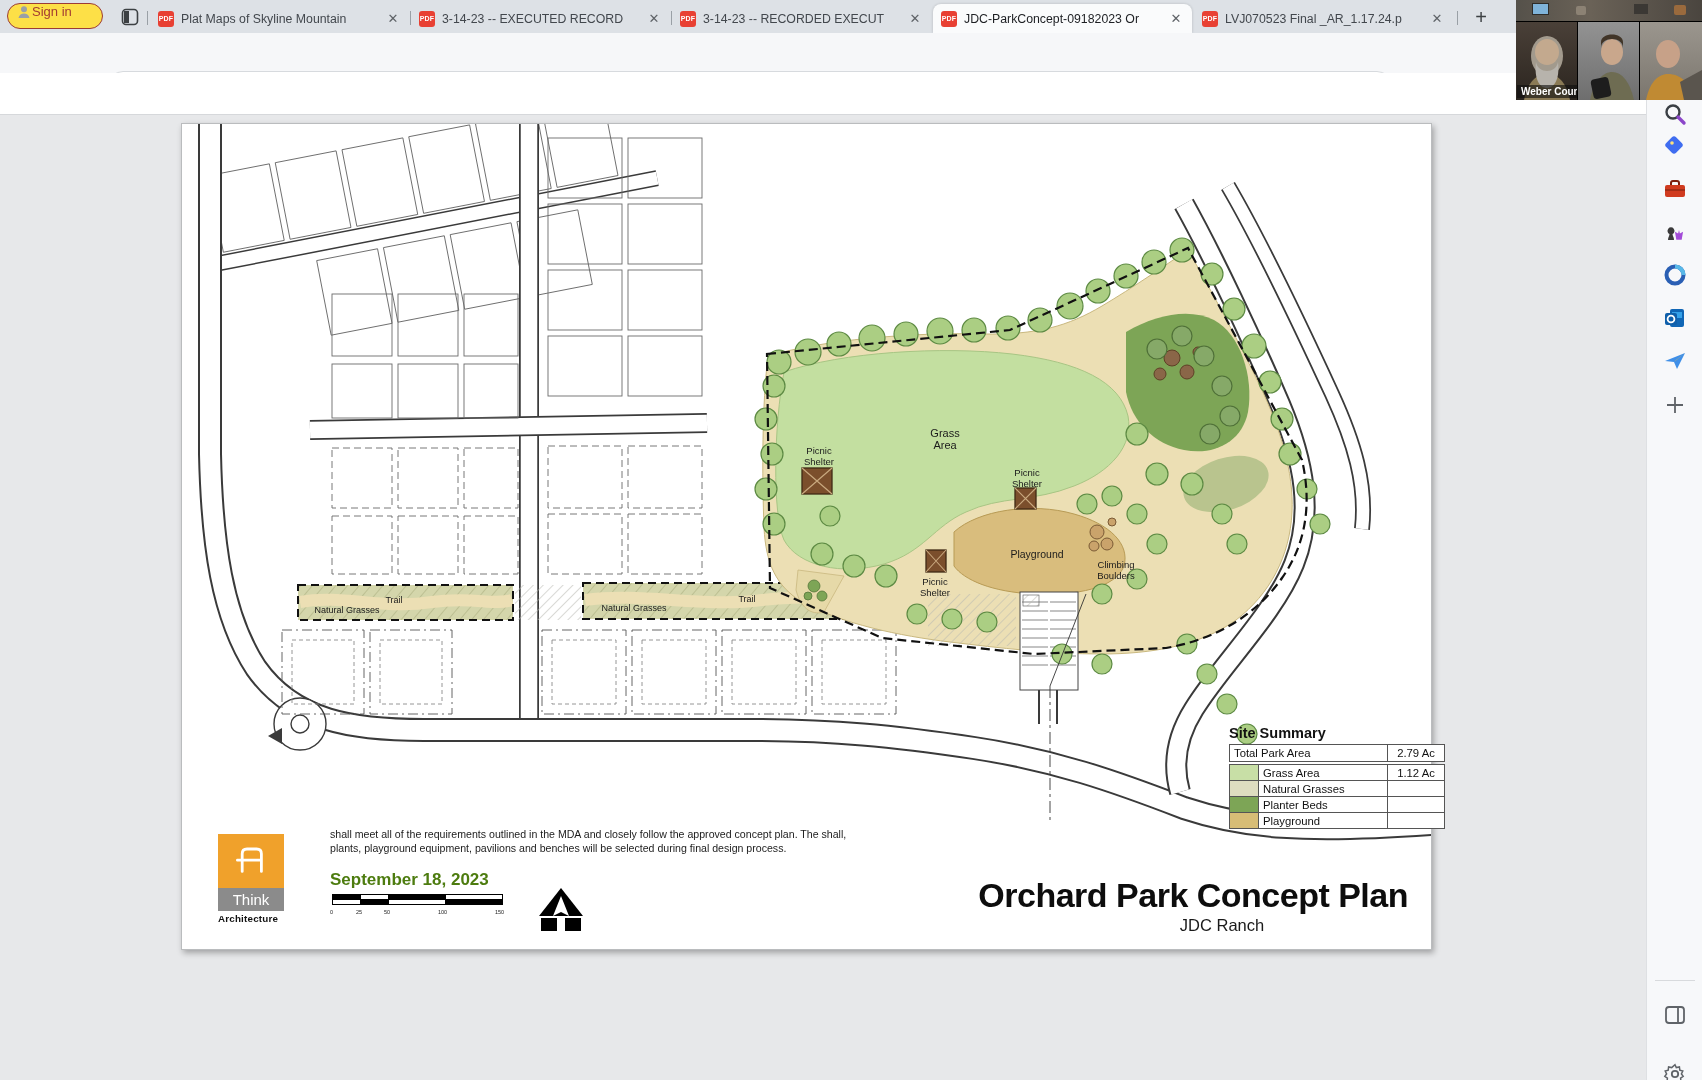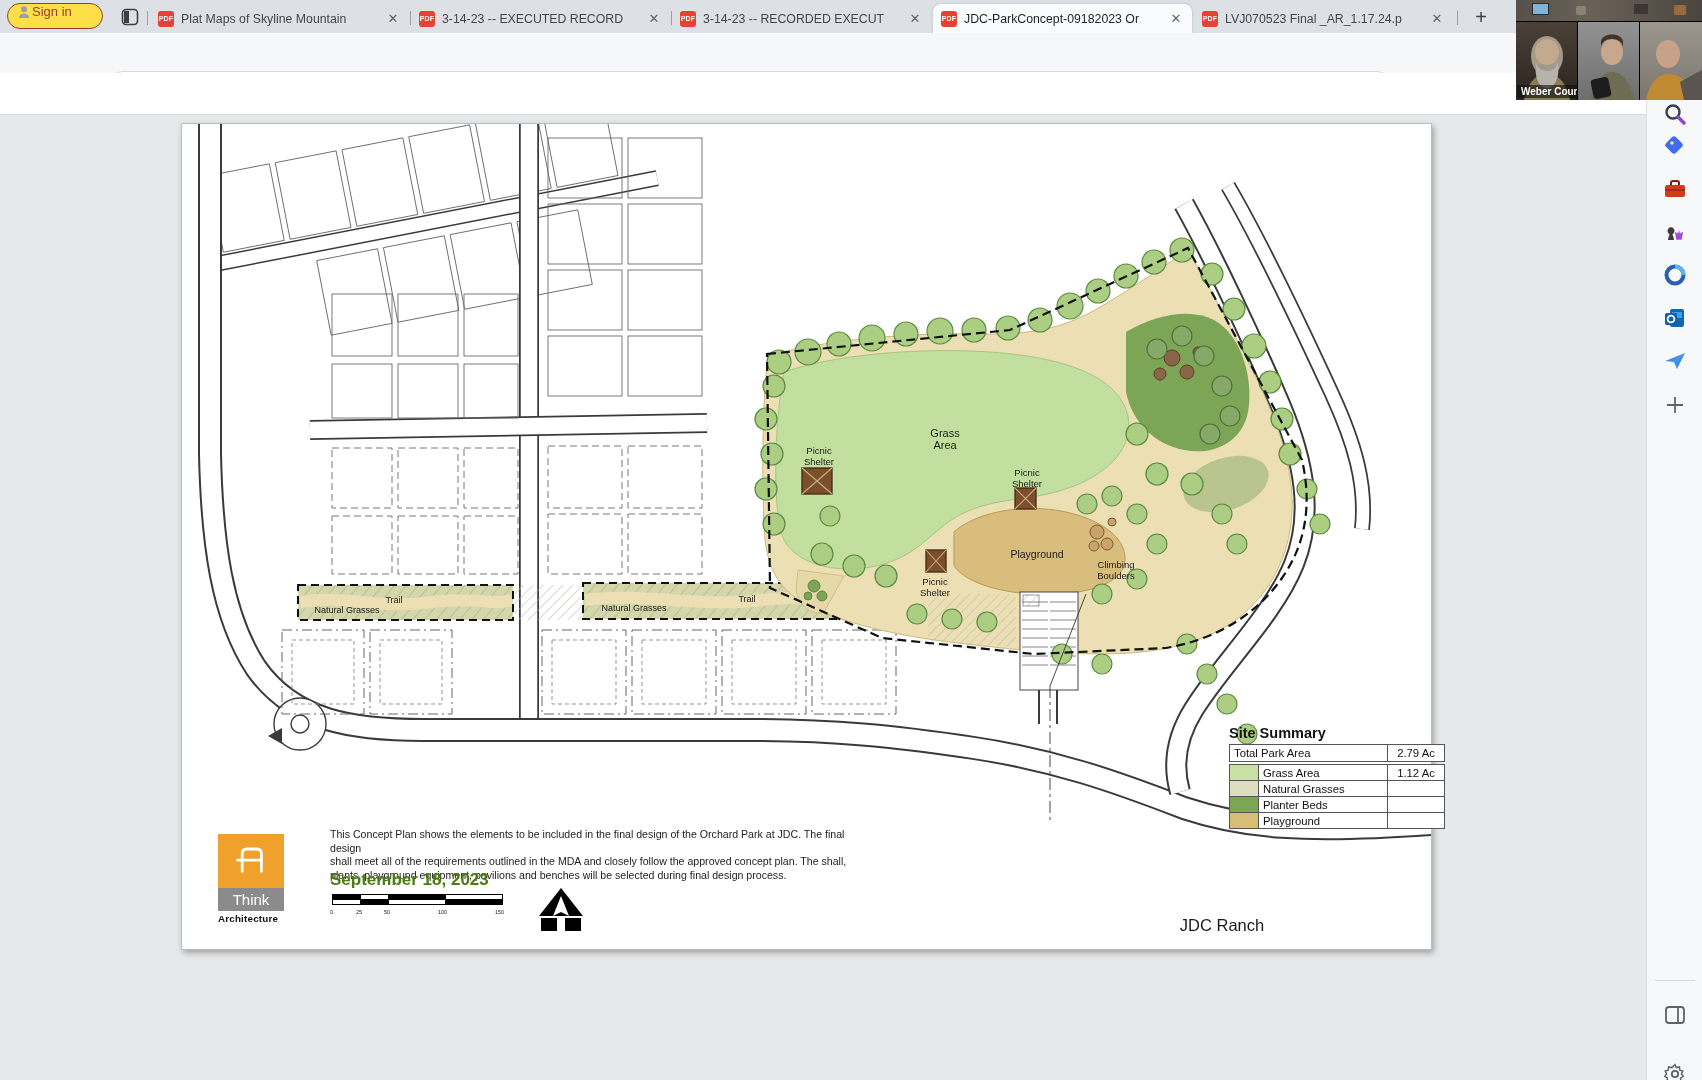--- a/index.html
+++ b/index.html
@@ -498,21 +498,20 @@
           <text class="plab" x="934" y="444" font-size="9.5">Climbing</text>
           <text class="plab" x="934" y="455" font-size="9.5">Boulders</text>
           <text class="plab" x="165" y="489" font-size="9">Natural Grasses</text>
           <text class="plab" x="212" y="479" font-size="9">Trail</text>
           <text class="plab" x="452" y="487" font-size="9">Natural Grasses</text>
           <text class="plab" x="565" y="478" font-size="9">Trail</text>
         </g>
       </svg>
 
       <div class="abs disc">
-        <div>This Concept Plan shows the elements to be included in the final design of the Orchard Park at JDC.  The final design</div>
         <div>shall meet all of the requirements outlined in the MDA and closely follow the approved concept plan. The shall,</div>
         <div>plants, playground equipment, pavilions and benches will be selected during final design process.</div>
       </div>
       <div class="abs pdate">September 18, 2023</div>
 
       <div class="abs scalebar">
         <div class="sseg" style="left:0;top:0;width:29px;background:#000"></div>
         <div class="sseg" style="left:28px;top:0;width:29px;background:#fff"></div>
         <div class="sseg" style="left:56px;top:0;width:58px;background:#000"></div>
         <div class="sseg" style="left:113px;top:0;width:58px;background:#fff"></div>
@@ -537,20 +536,21 @@
       <div class="abs logo">
         <div class="logoTop">
           <svg width="40" height="40" viewBox="0 0 50 50">
             <path d="M14,38 L14,16 Q14,10 20,10 L32,10 Q38,10 38,16 L38,24 M8,24 L38,24 M38,24 L38,38" fill="none" stroke="#fff" stroke-width="3.5" stroke-linecap="round"></path>
           </svg>
         </div>
         <div class="logoBand">Think</div>
         <div class="logoArch">Architecture</div>
       </div>
 
+      <div class="abs ptitle">Orchard Park Concept Plan</div>
       <div class="abs psub">JDC Ranch</div>
 
       <div class="abs sstab">
         <div class="hd">Site Summary</div>
         <div class="ssrow first">
           <div class="lab">Total Park Area</div>
           <div class="val">2.79 Ac</div>
         </div>
         <div class="ssrow">
           <div class="sw" style="background: rgb(200, 223, 166);"></div>

